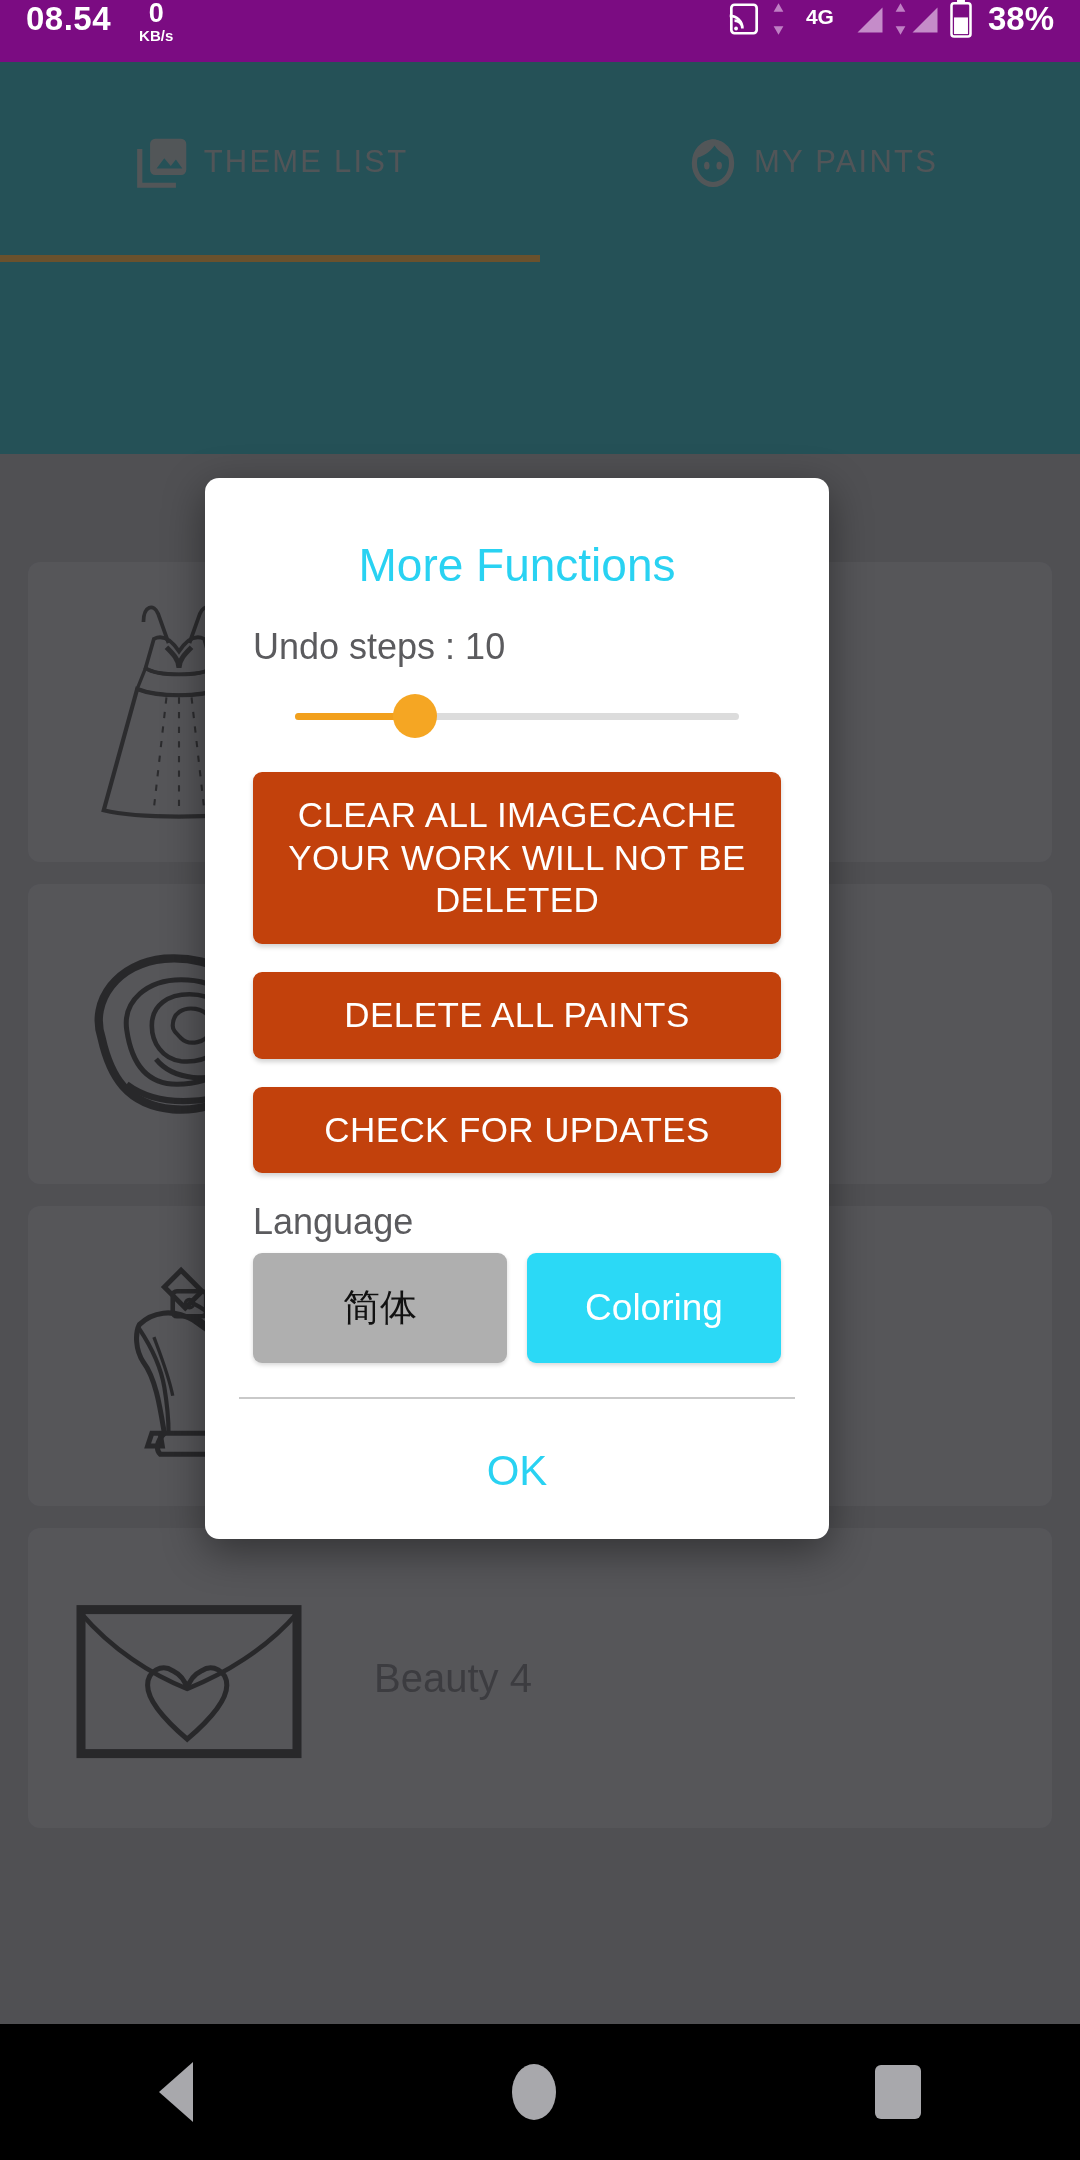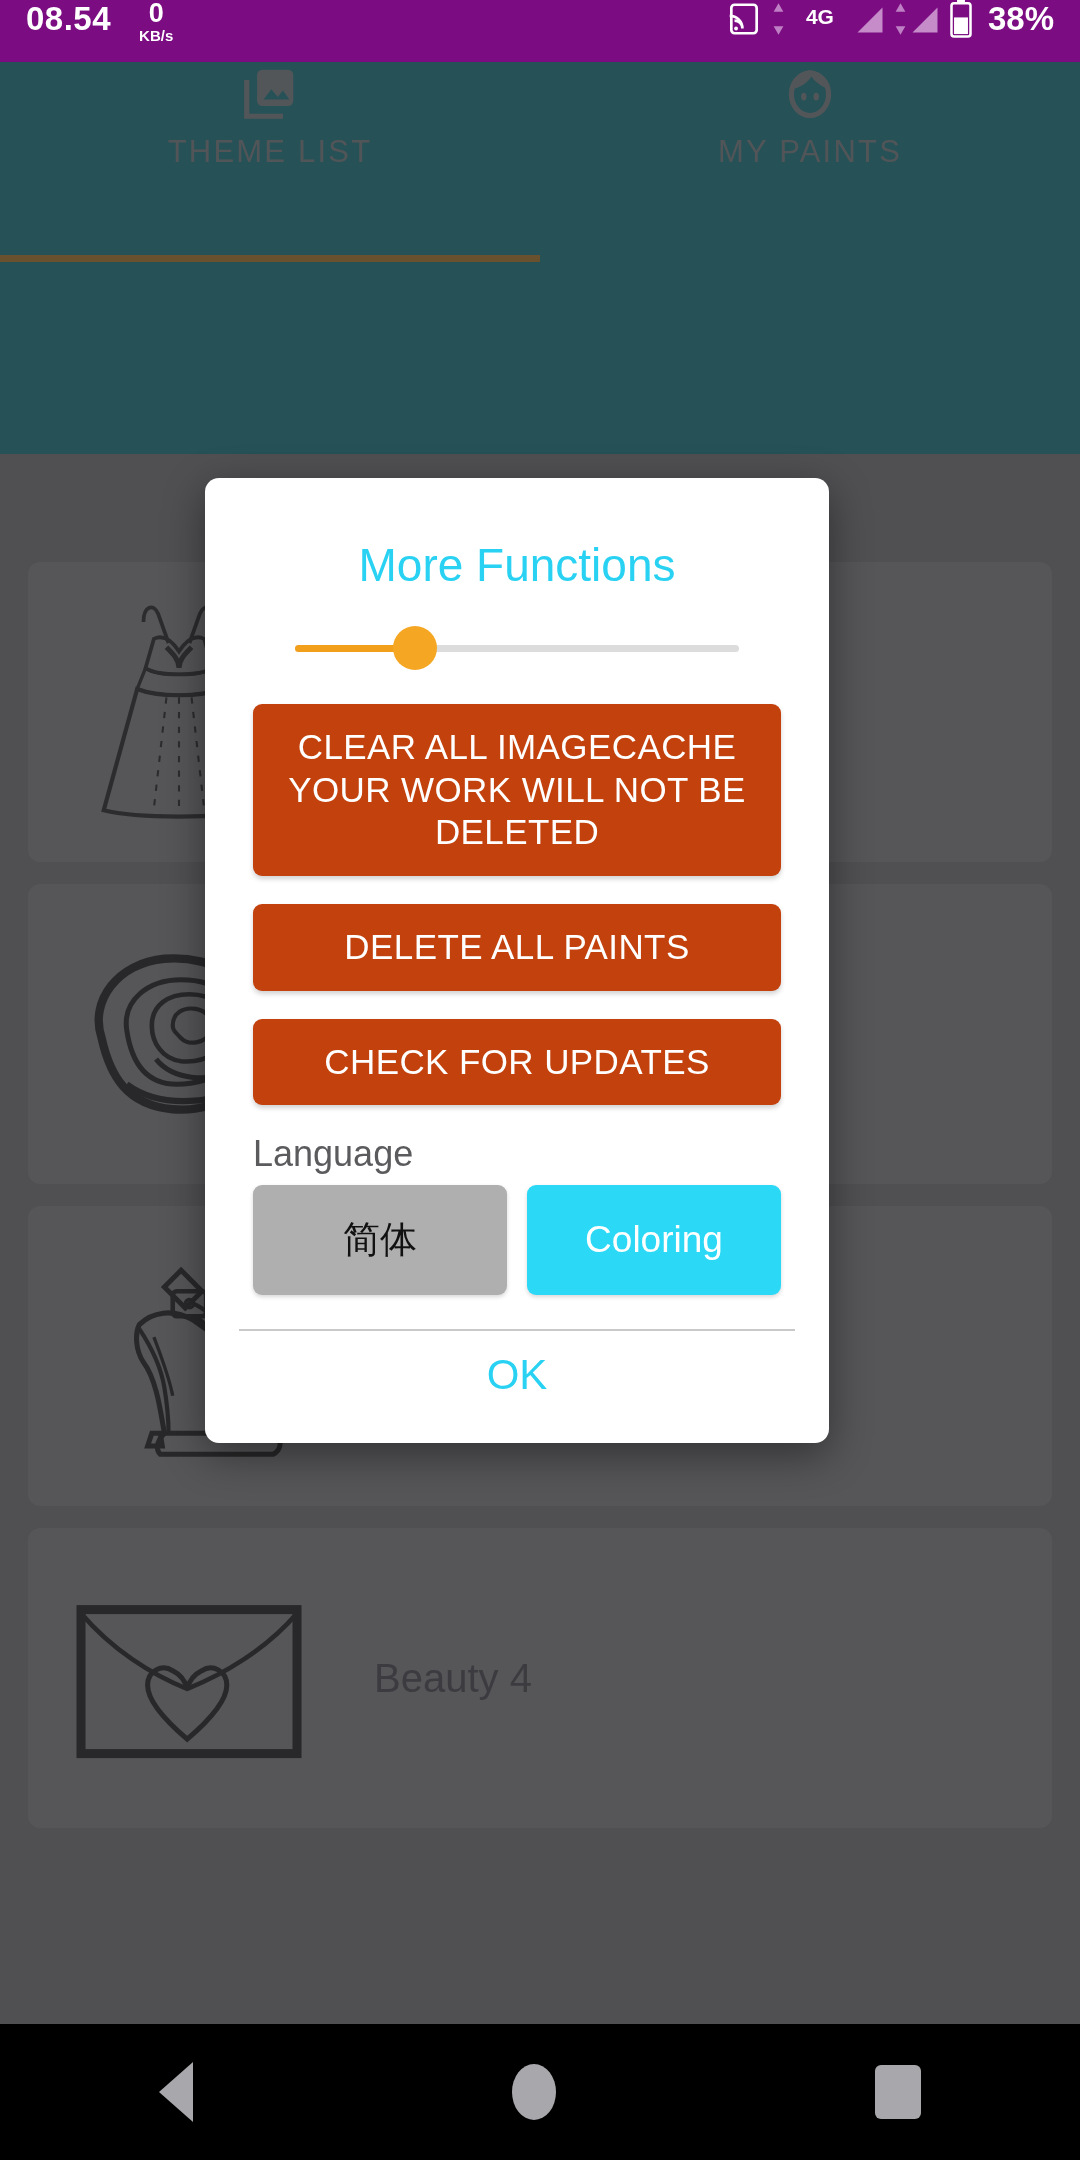--- a/index.html
+++ b/index.html
@@ -32,22 +32,22 @@
   }
   .appbar-top{
     height:150px; display:flex; align-items:center; padding:0 40px;
   }
   .app-title{
     font-size:44px; color:#6E7677; letter-spacing:.3px; white-space:nowrap;
   }
   .appbar-actions{ margin-left:auto; display:flex; align-items:center; gap:62px; padding-right:22px;}
   .tabs{ display:flex; height:200px; }
   .tab{
-    flex:1; display:flex; flex-direction:column; align-items:center;
-    justify-content:flex-start; gap:10px; position:relative;
+    flex:1; display:flex; flex-direction:row; align-items:center;
+    justify-content:center; gap:10px; position:relative;
   }
   .tab-label{ font-size:31px; color:#6C7475; letter-spacing:2.2px; }
   .tab-indicator{
     position:absolute; bottom:0; left:0; width:540px; height:7px; background:#A36A17;
   }
 
   
   .bg-list{
     position:absolute; top:454px; left:0; width:1080px; height:1570px;
     background:#68686C; padding:16px 28px 0 28px;
@@ -105,21 +105,21 @@
     flex:1; border:none; border-radius:9px; font-family:inherit;
     font-size:37px; padding:30px 6px; text-align:center;
     background:#AFAFAF; color:#111;
     box-shadow:0 2px 4px rgba(0,0,0,.16);
   }
   .lang-btn.selected{ background:#2BD9F6; color:#fff; }
   .dlg-divider{ height:2px; background:#C9C9C9; margin:0 34px; }
   .dlg-ok{
     display:block; width:100%; background:none; border:none;
     font-family:inherit; font-size:42px; color:#29D2F2;
-    padding:20px 0 44px 0; text-align:center;
+    padding:48px 0 44px 0; text-align:center;
   }
 
   
   .navbar{
     position:absolute; bottom:0; left:0; width:1080px; height:136px;
     background:#000; display:flex; align-items:center; justify-content:space-around;
   }
   .nav-back{
     width:0;height:0;border-top:30px solid transparent;border-bottom:30px solid transparent;
     border-right:34px solid #A8A8AC;
@@ -248,20 +248,21 @@
       <span class="card-label">Beauty 4</span>
     </div>
   </div>
 
   <div class="scrim"></div>
 
   <div class="dialog">
     <div class="dlg-title">More Functions</div>
 
     <div class="dlg-body">
+      <div class="undo-label">Undo steps : 10</div>
 
       <div class="slider">
         <div class="slider-track"></div>
         <div class="slider-fill" style="width: 27%;"></div>
         <div class="slider-thumb" style="left: 27%;"></div>
       </div>
 
       <button class="act-btn">CLEAR ALL IMAGECACHE YOUR WORK WILL NOT BE DELETED</button>
       <button class="act-btn">DELETE ALL PAINTS</button>
       <button class="act-btn">CHECK FOR UPDATES</button>

